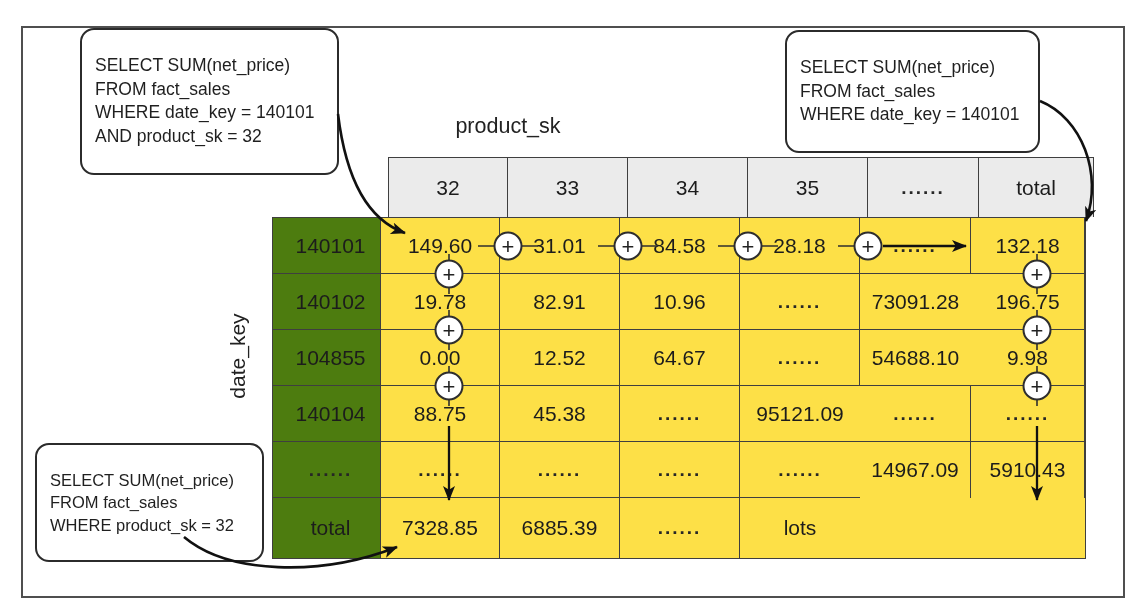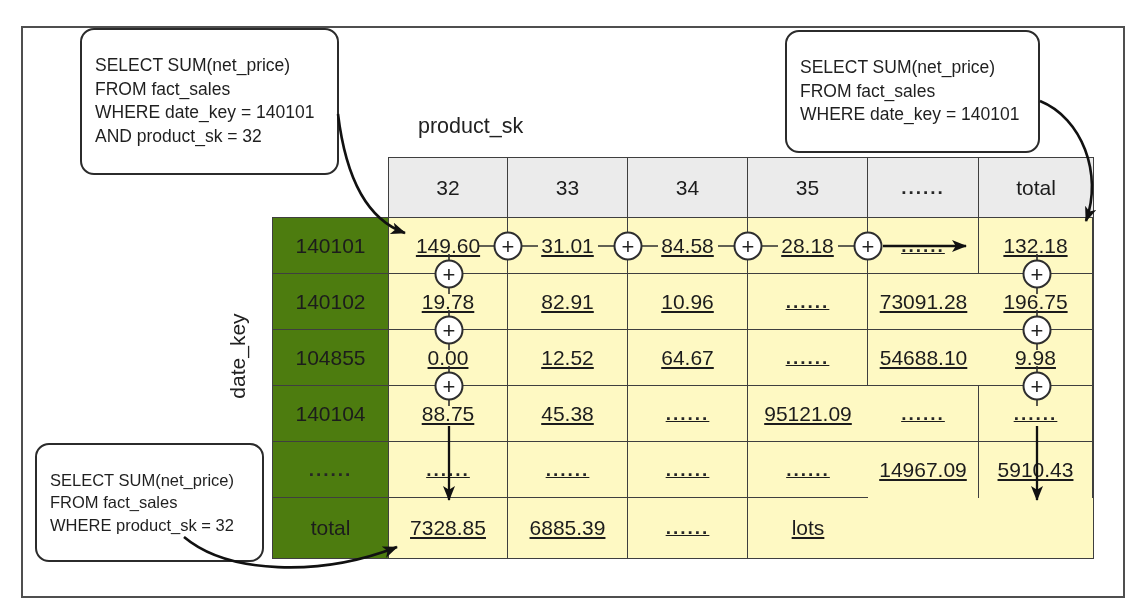--- a/index.html
+++ b/index.html
@@ -7,21 +7,21 @@
     width:1134px;height:606px;position:relative;overflow:hidden;
     font-family:"Liberation Sans",sans-serif;color:#1c1c1c;
   }
   .figure-border{
     position:absolute;left:21px;top:26px;width:1100px;height:568px;
     border:2px solid #4f4f4f;background:#fff;
   }
   
   .col-axis{
     position:absolute;left:418px;top:114px;width:180px;height:28px;
-    font-size:21.5px;color:#222;
+    text-align:center;font-size:21.5px;color:#222;
   }
   .row-axis{
     position:absolute;left:139px;top:343px;width:200px;height:26px;
     text-align:center;font-size:21px;color:#222;
     transform:rotate(-90deg);
   }
   
   .callout{
     position:absolute;background:#fff;border:2.5px solid #2b2b2b;border-radius:14px;
     padding:24px 13px;font-size:17.5px;line-height:1.35;color:#1f1f1f;z-index:6;
@@ -34,24 +34,24 @@
     position:absolute;left:388px;top:157px;height:60px;box-sizing:border-box;
     display:grid;grid-template-columns:119px 120px 120px 120px 111px 114px;
     border:1.5px solid #3f3f3f;border-bottom:none;background:#ebebeb;z-index:2;
   }
   .row-headers{
     position:absolute;left:272px;top:217px;width:116px;box-sizing:border-box;
     display:grid;grid-template-rows:56px 56px 56px 56px 56px 60px;
     border:1.5px solid #3f3f3f;border-right:none;background:#4d7c0f;z-index:2;
   }
   .data-grid{
-    position:absolute;left:388px;top:217px;
+    position:absolute;left:380px;top:217px;
     display:grid;grid-template-columns:119px 120px 120px 120px 111px 114px;
     grid-template-rows:56px 56px 56px 56px 56px 60px;
-    border:1.5px solid #3f3f3f;background:#fef9c3;z-index:2;text-decoration:underline;
+    border:1.5px solid #3f3f3f;background:#fde047;z-index:2;
   }
   .hcell,.rcell,.cell{
     display:flex;align-items:center;justify-content:center;
     font-size:21px;color:#1c1c1c;
   }
   .hcell{border-right:1.5px solid #3f3f3f;}
   .hcell.last{border-right:none;}
   .rcell{border-bottom:1.5px solid #3f3f3f;}
   .rcell.last{border-bottom:none;}
   .cell{border-right:1.5px solid #3f3f3f;border-bottom:1.5px solid #3f3f3f;}

